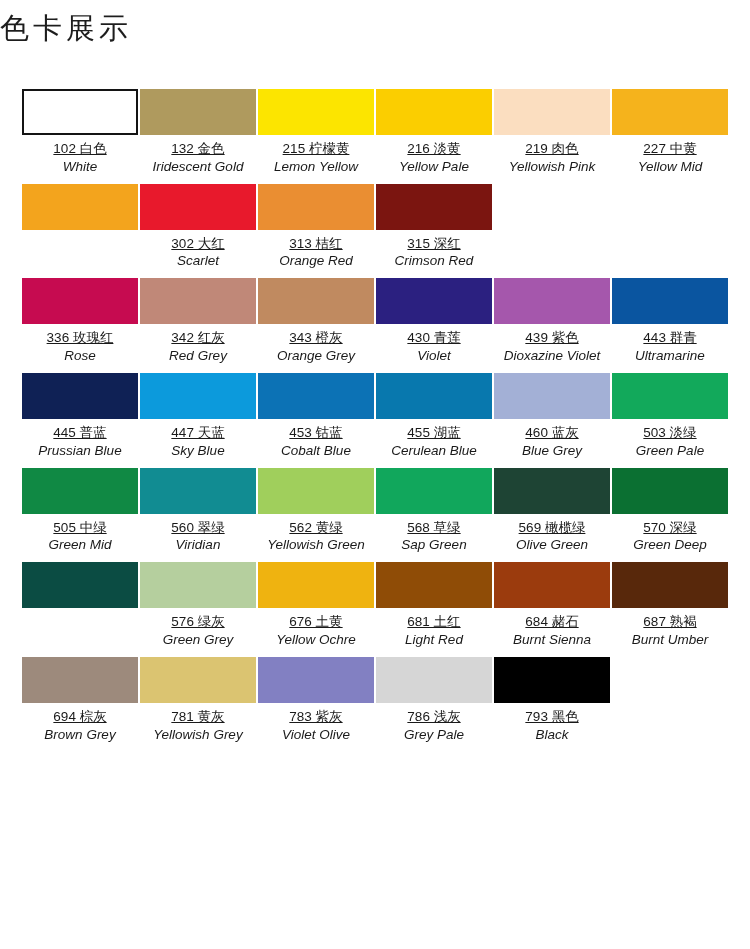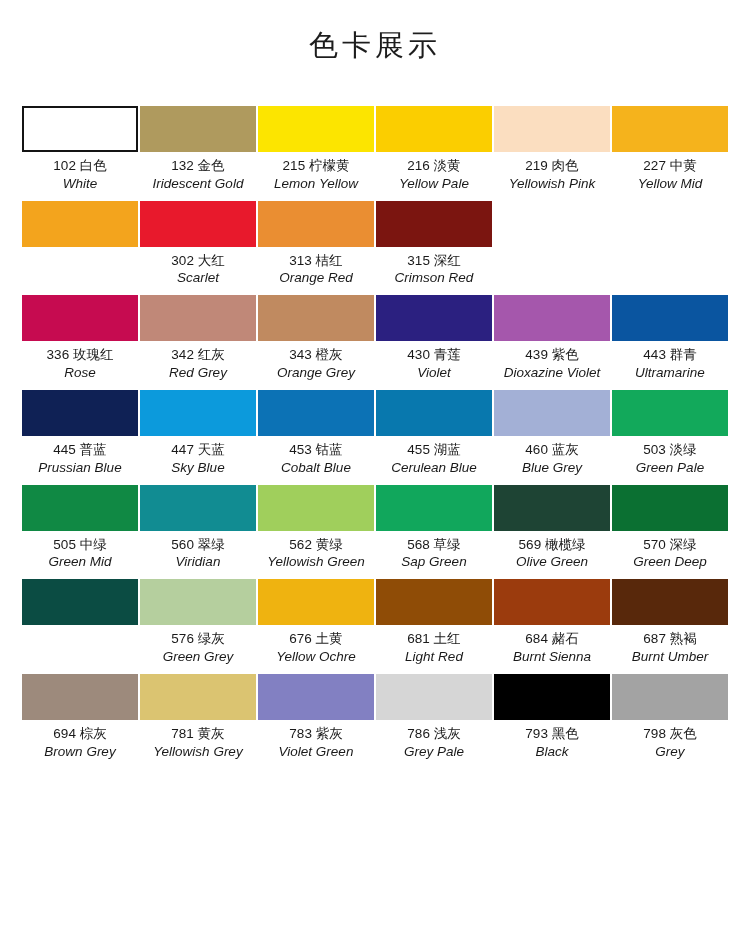--- a/index.html
+++ b/index.html
@@ -8,26 +8,26 @@
   }
   body {
     width: 750px;
     height: 949px;
     background: #ffffff;
     font-family: "Liberation Sans", "DejaVu Sans", sans-serif;
     overflow: hidden;
     position: relative;
   }
   #page-title {
-    text-align: center;
+    text-align: left;
     font-size: 29px;
     line-height: 1;
     color: #1d1d1d;
     letter-spacing: 4px;
-    padding-top: 31px;
+    padding-top: 14px;
     font-weight: 400;
   }
   #chart-grid {
     margin-top: 46px;
     padding: 0 21px 0 21px;
     box-sizing: border-box;
     width: 750px;
   }
   .swatch-row {
     display: flex;
@@ -53,20 +53,21 @@
   }
   .swatch-labels {
     margin-top: 5px;
     text-align: center;
     color: #1a1a1a;
     line-height: 1.32;
   }
   .label-cn {
     font-size: 13.5px;
     white-space: nowrap;
+    text-decoration: underline;
   }
   .label-en {
     font-size: 13.5px;
     white-space: nowrap;
     font-style: italic;
   }
 </style>
 </head>
 <body>
 
@@ -327,38 +328,31 @@
         <div class="swatch-chip" style="background-color: rgb(219, 196, 113);"></div>
         <div class="swatch-labels">
           <div class="label-cn">781 黄灰</div>
           <div class="label-en">Yellowish Grey</div>
         </div>
       </div>
       <div class="swatch-cell">
         <div class="swatch-chip" style="background-color: rgb(130, 128, 194);"></div>
         <div class="swatch-labels">
           <div class="label-cn">783 紫灰</div>
-          <div class="label-en">Violet Green</div>
+          <div class="label-en">Violet Olive</div>
         </div>
       </div>
       <div class="swatch-cell">
         <div class="swatch-chip" style="background-color: rgb(214, 214, 214);"></div>
         <div class="swatch-labels">
           <div class="label-cn">786 浅灰</div>
           <div class="label-en">Grey Pale</div>
         </div>
       </div>
       <div class="swatch-cell">
         <div class="swatch-chip" style="background-color: rgb(0, 0, 0);"></div>
         <div class="swatch-labels">
           <div class="label-cn">793 黑色</div>
           <div class="label-en">Black</div>
-        </div>
-      </div>
-      <div class="swatch-cell">
-        <div class="swatch-chip" style="background-color: rgb(163, 163, 163);"></div>
-        <div class="swatch-labels">
-          <div class="label-cn">798 灰色</div>
-          <div class="label-en">Grey</div>
         </div>
       </div>
     </div>
   </div>
 
 </body></html>

